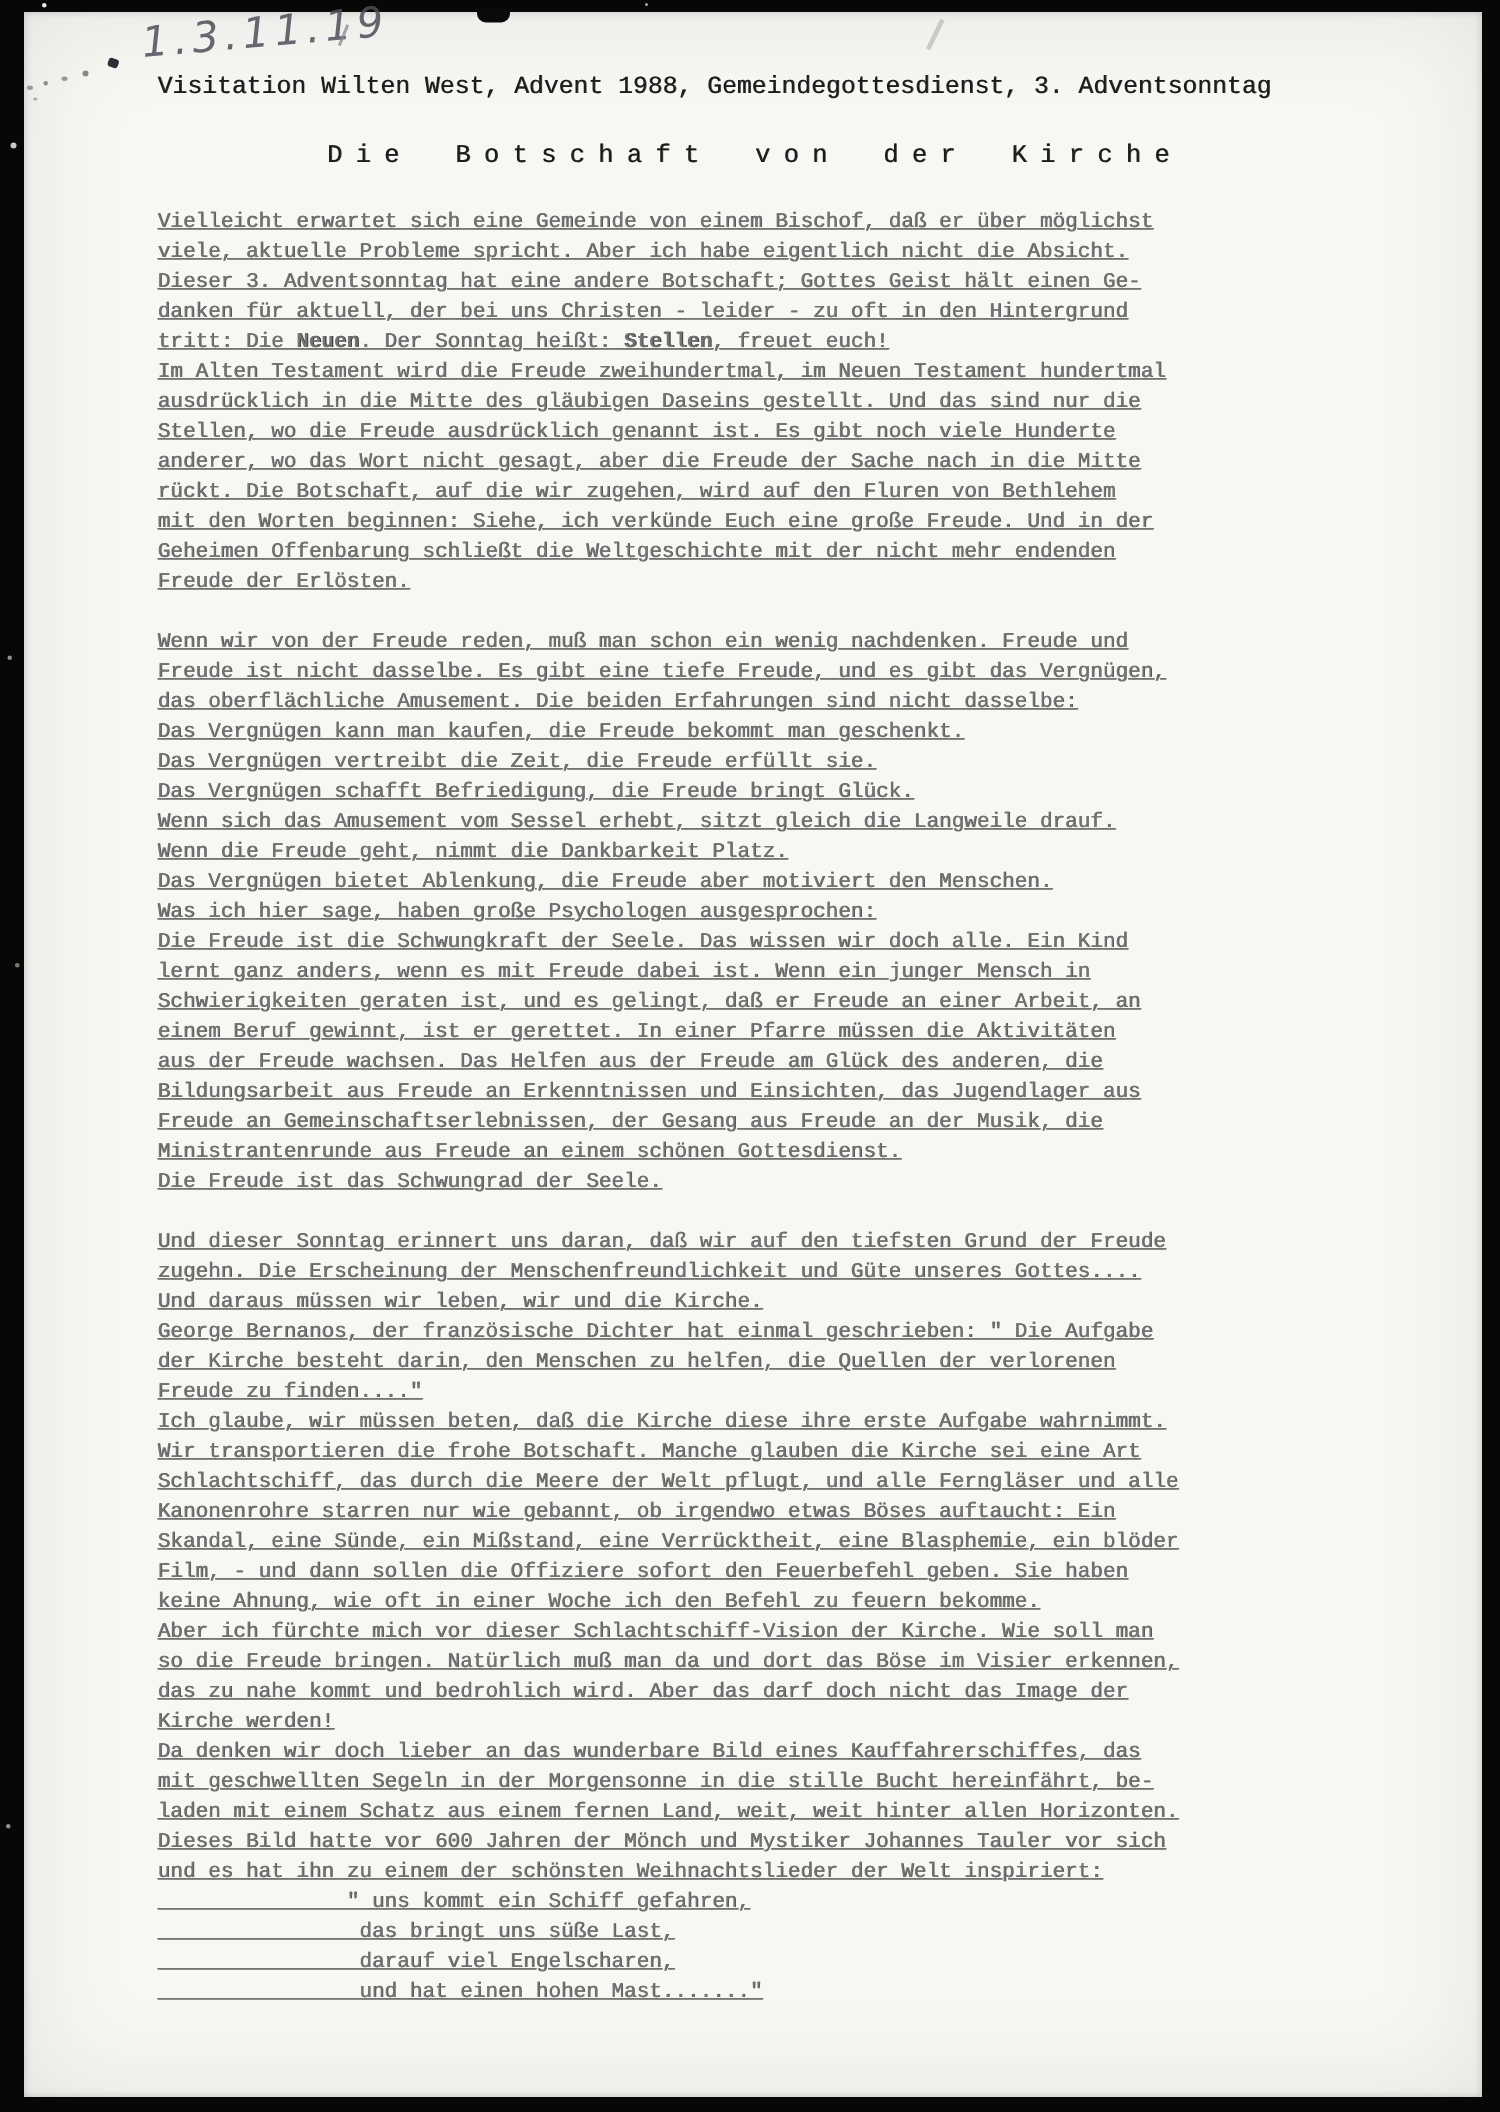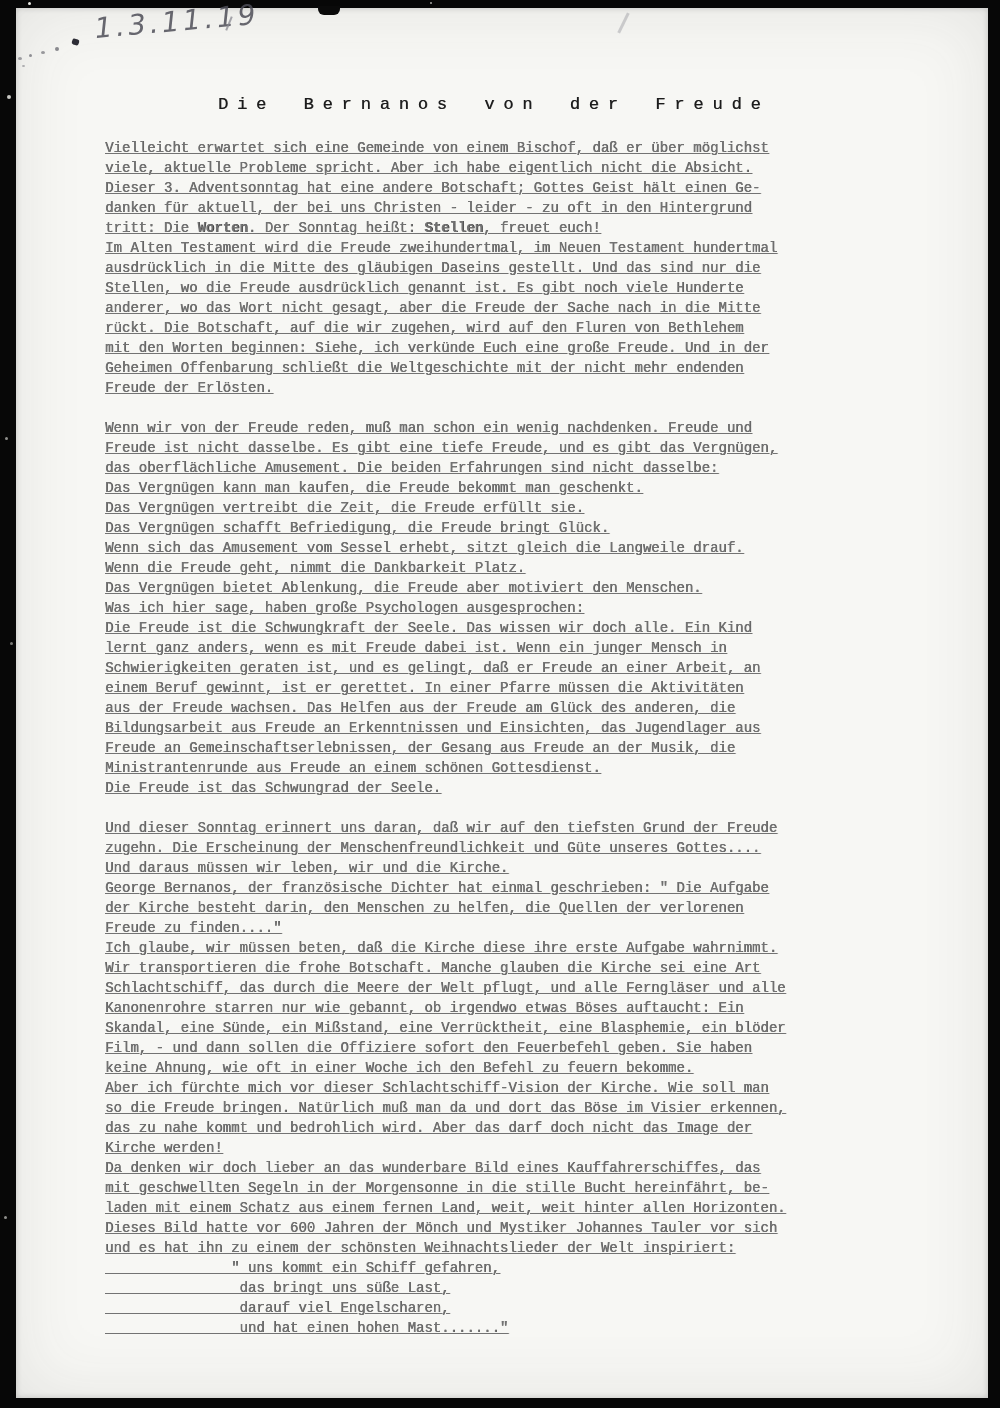--- a/index.html
+++ b/index.html
@@ -62,29 +62,30 @@
 
   <div class="artifact dot" style="left:2px;top:49px;width:4px;height:3px;opacity:.55;"></div>
   <div class="artifact dot" style="left:13px;top:46px;width:3px;height:3px;opacity:.65;"></div>
   <div class="artifact dot" style="left:25px;top:43px;width:4px;height:3px;opacity:.6;"></div>
   <div class="artifact dot" style="left:39px;top:39px;width:4px;height:4px;opacity:.7;"></div>
   <div class="artifact dot" style="left:6px;top:57px;width:3px;height:2px;opacity:.45;"></div>
   <div class="artifact dot speck-dark" style="left:56px;top:31px;width:7px;height:6px;transform:rotate(18deg);border-radius:2px;"></div>
   <div class="artifact tickmark" style="left:212px;top:8px;"></div>
   <div class="artifact dash" style="left:606px;top:4px;width:3px;height:22px;"></div>
 
+  <div class="typewriter header-line">Visitation Wilten West, Advent 1988, Gemeindegottesdienst, 3. Adventsonntag</div>
 
-  <div class="typewriter doc-title">Die Bernanos von der Freude</div>
+  <div class="typewriter doc-title">Die Botschaft von der Kirche</div>
 
   <div class="doc-body">
       <pre class="para">Vielleicht erwartet sich eine Gemeinde von einem Bischof, daß er über möglichst
 viele, aktuelle Probleme spricht. Aber ich habe eigentlich nicht die Absicht.
 Dieser 3. Adventsonntag hat eine andere Botschaft; Gottes Geist hält einen Ge-
 danken für aktuell, der bei uns Christen - leider - zu oft in den Hintergrund
-tritt: Die <span class="bold">Worten</span>. Der Sonntag heißt: <span class="bold">Stellen</span>, freuet euch!
+tritt: Die <span class="bold">Neuen</span>. Der Sonntag heißt: <span class="bold">Stellen</span>, freuet euch!
 Im Alten Testament wird die Freude zweihundertmal, im Neuen Testament hundertmal
 ausdrücklich in die Mitte des gläubigen Daseins gestellt. Und das sind nur die
 Stellen, wo die Freude ausdrücklich genannt ist. Es gibt noch viele Hunderte
 anderer, wo das Wort nicht gesagt, aber die Freude der Sache nach in die Mitte
 rückt. Die Botschaft, auf die wir zugehen, wird auf den Fluren von Bethlehem
 mit den Worten beginnen: Siehe, ich verkünde Euch eine große Freude. Und in der
 Geheimen Offenbarung schließt die Weltgeschichte mit der nicht mehr endenden
 Freude der Erlösten.</pre>
       <pre class="para">Wenn wir von der Freude reden, muß man schon ein wenig nachdenken. Freude und
 Freude ist nicht dasselbe. Es gibt eine tiefe Freude, und es gibt das Vergnügen,

